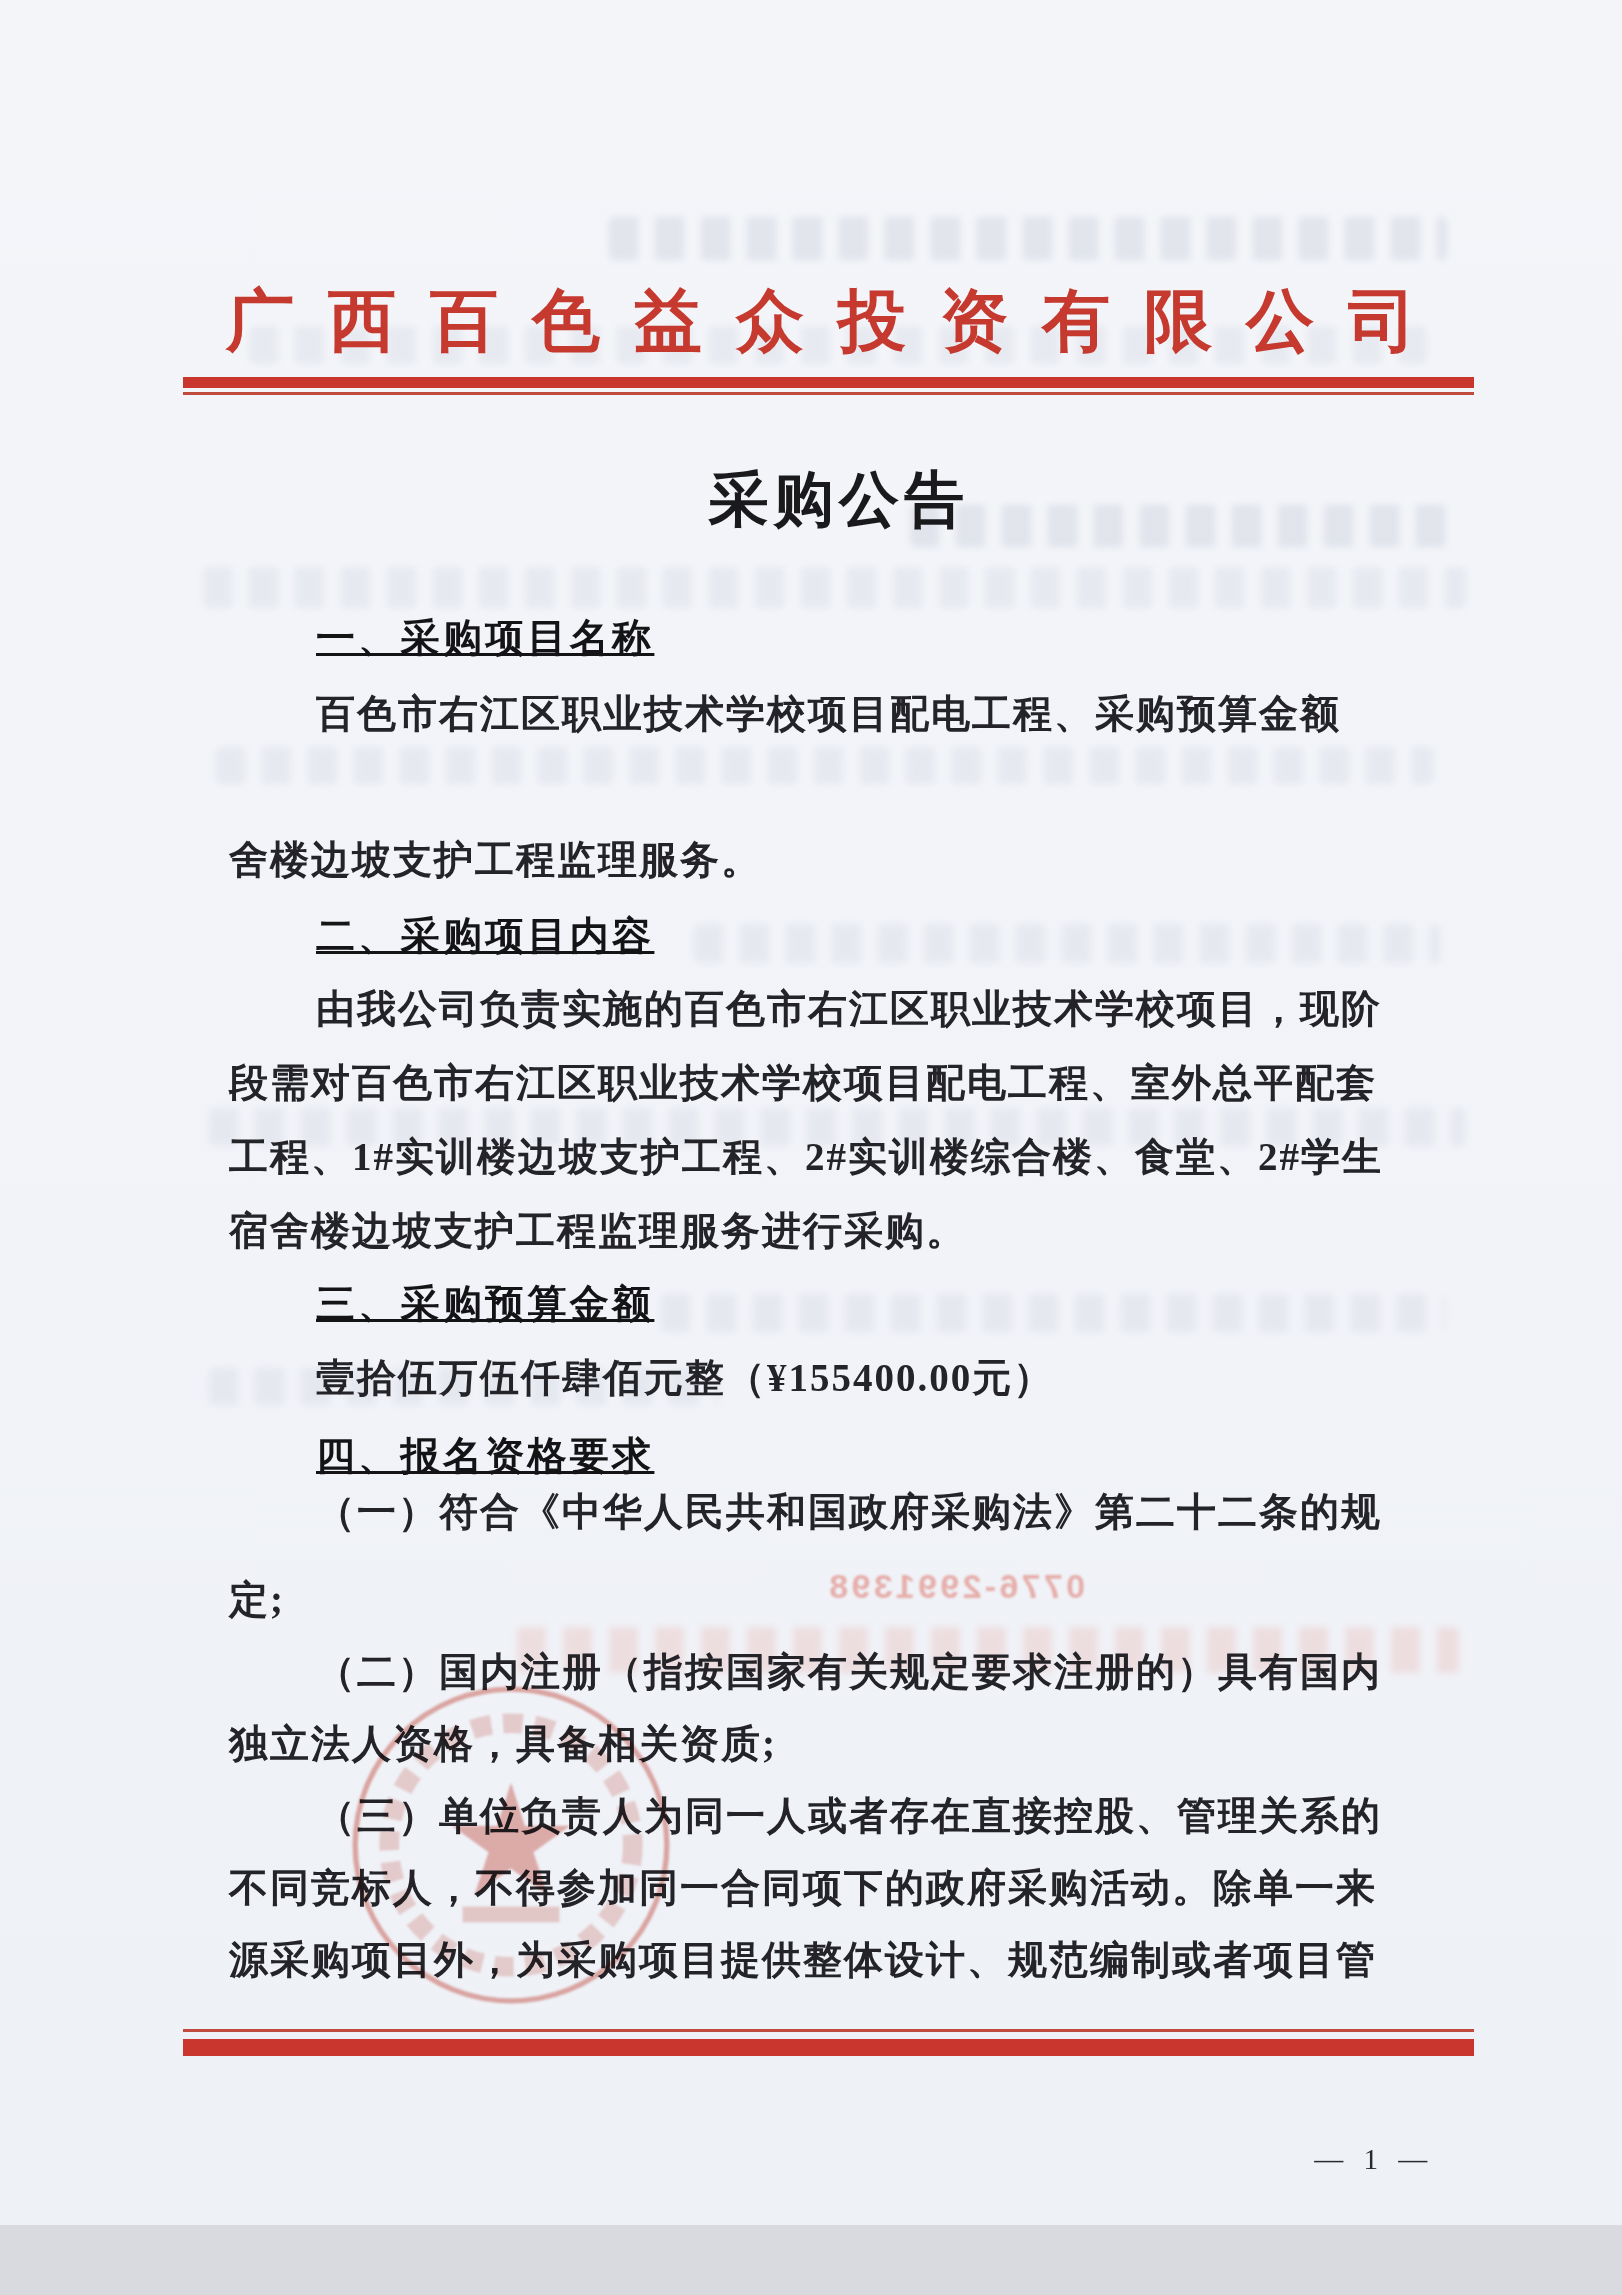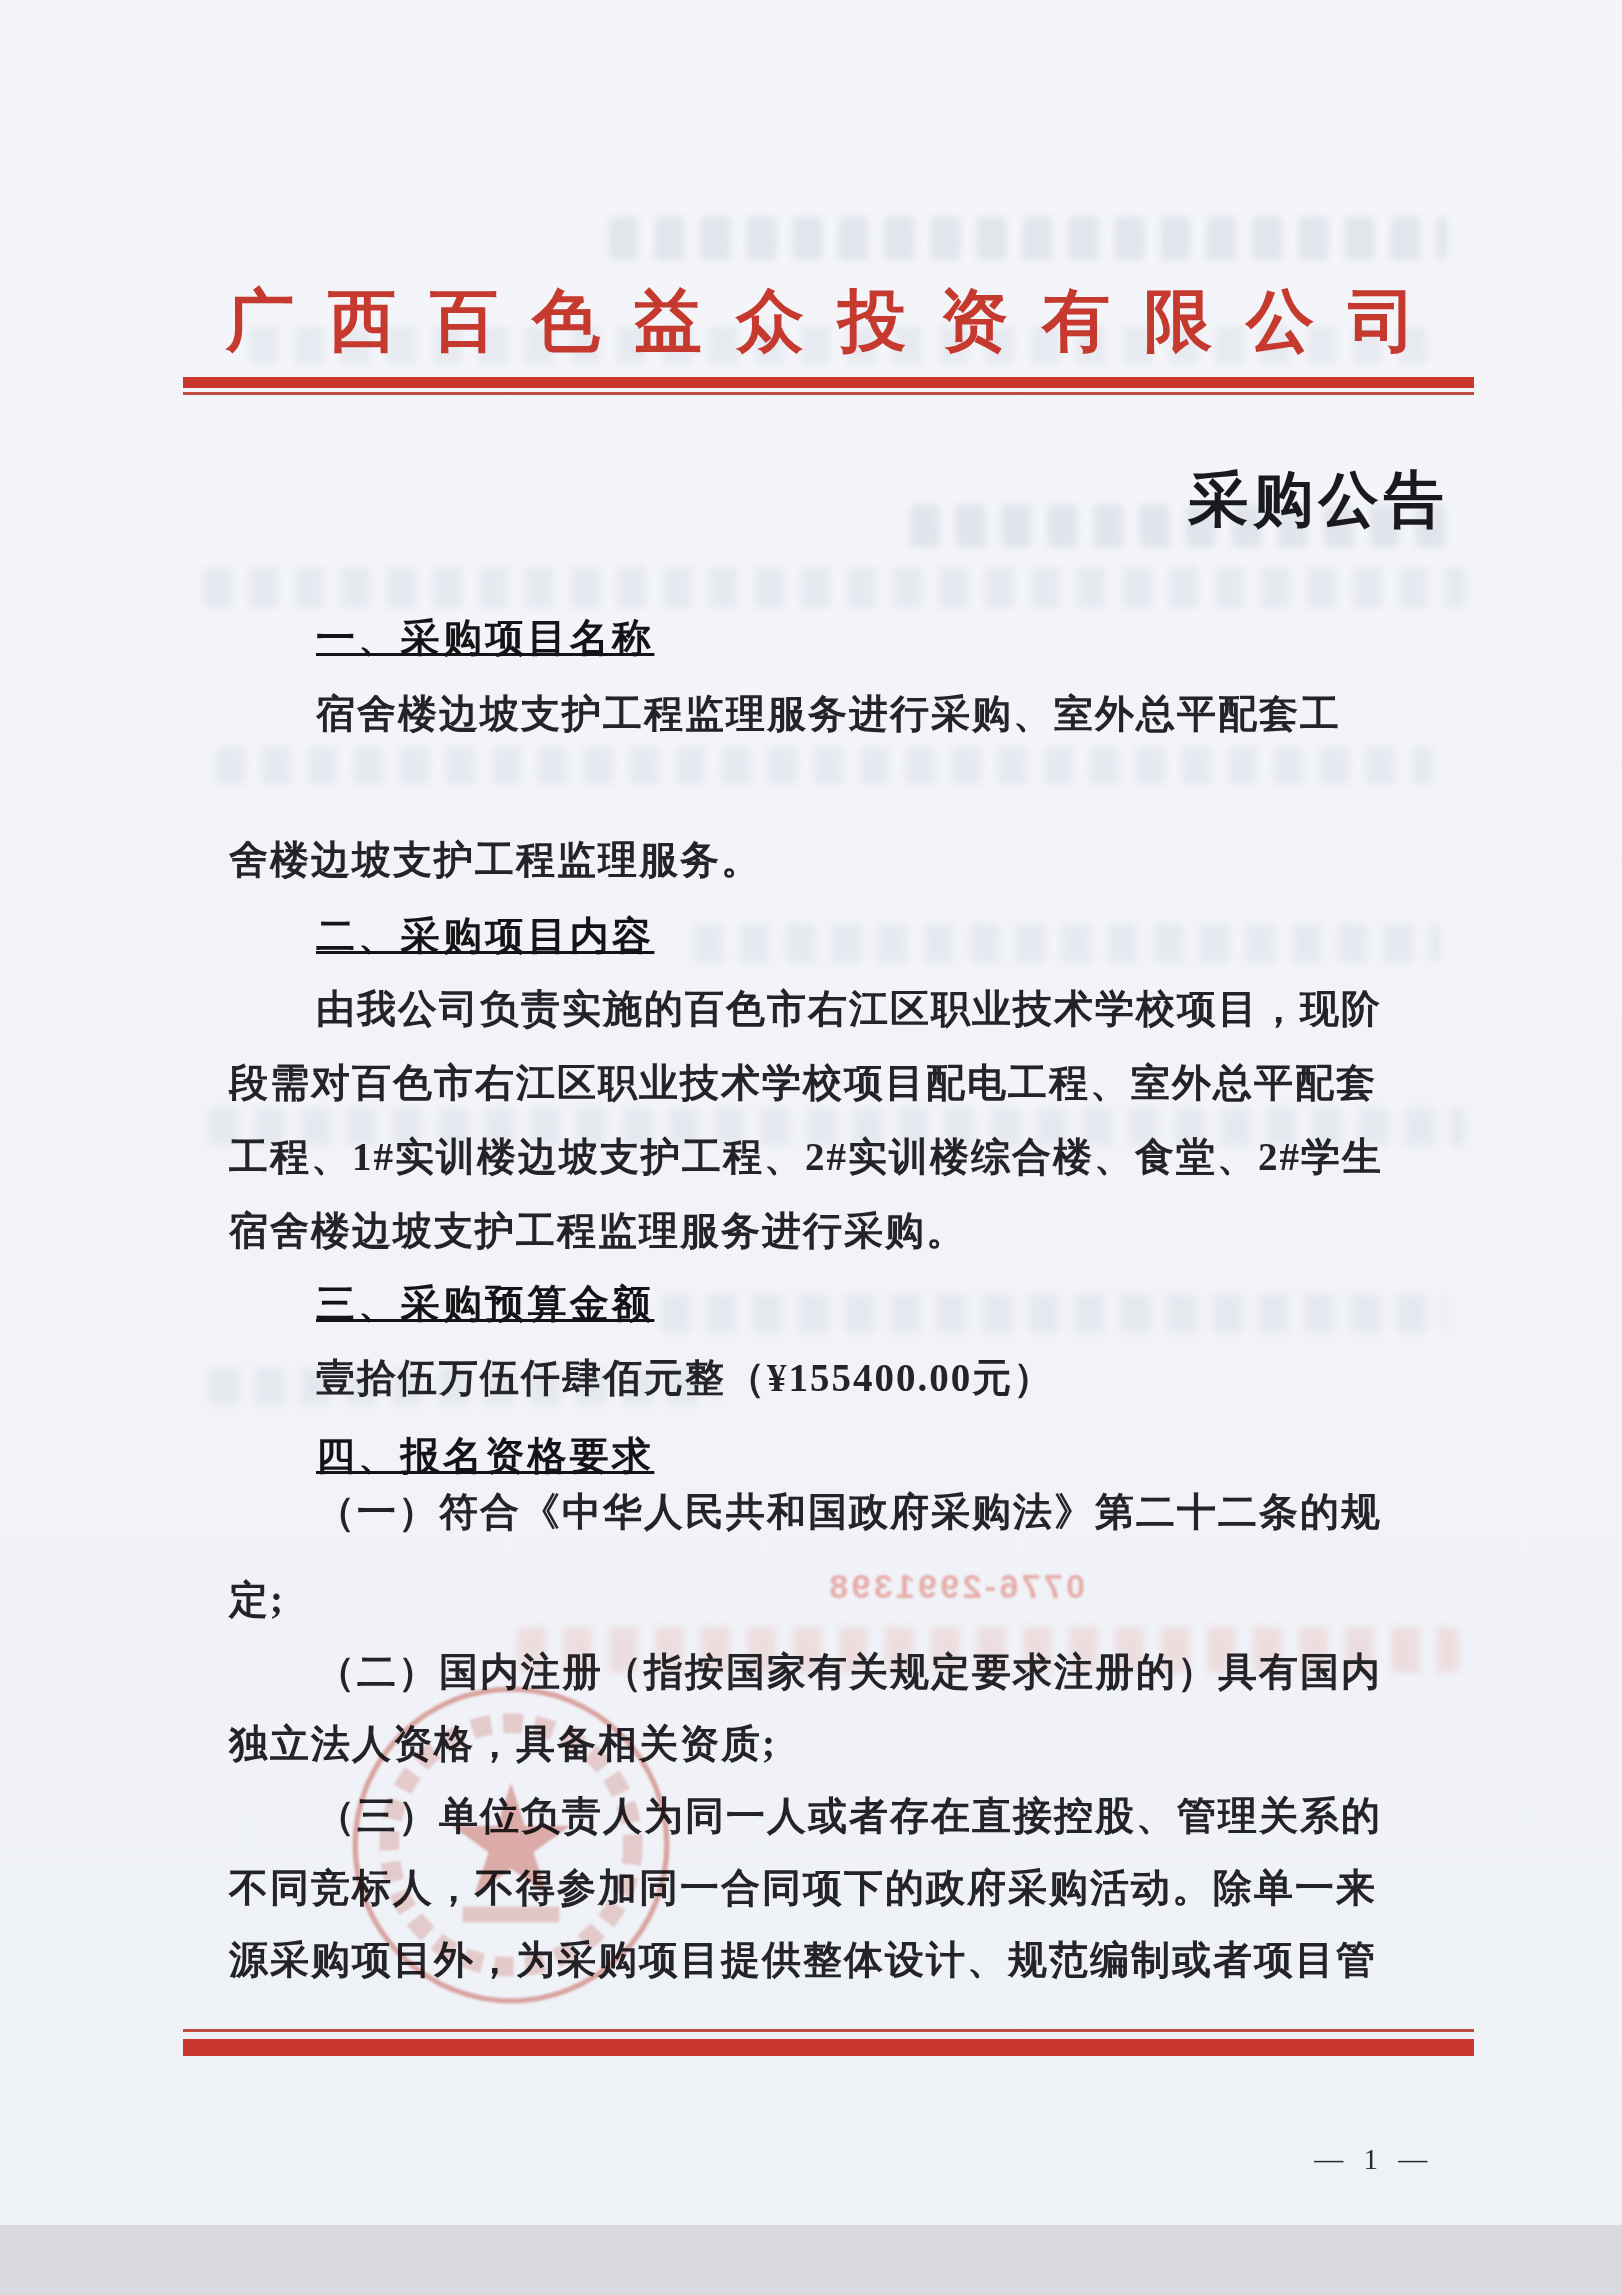--- a/index.html
+++ b/index.html
@@ -16,21 +16,21 @@
     position:absolute;left:226px;top:287px;
     font:700 68px/1 "Liberation Serif", serif;
     letter-spacing:34px;white-space:nowrap;
     color:#c5392f;
   }
   .rule{position:absolute;left:183px;width:1291px;background:#c8362d;}
   .rule-h-thick{top:377px;height:10.5px;}
   .rule-h-thin{top:392px;height:2.6px;background:#c04a3e;}
   .doc-subtitle{
     position:absolute;left:229px;top:470px;width:1220px;
-    text-align:right;
+    text-align:center;
     font:900 60px/1 "Liberation Serif", serif;
     letter-spacing:5.2px;color:#1a1a1d;
   }
   
   .heading{
     position:absolute;left:316px;white-space:nowrap;
     font:700 39px/1 "Liberation Sans", sans-serif;
     letter-spacing:3.3px;color:#141416;text-decoration:underline;
   }
   .line{
@@ -92,21 +92,21 @@
   <div class="ghost weak" style="top:1368px;left:209px;width:510px;height:37px;"></div>
   <div class="ghost pink" style="top:1627px;left:517px;width:942px;height:46px;"></div>
   <div class="ghost-phone">0776-2991398</div>
 
   <div class="company-title">广西百色益众投资有限公司</div>
   <div class="rule rule-h-thick"></div>
   <div class="rule rule-h-thin"></div>
   <div class="doc-subtitle">采购公告</div>
 
   <div class="heading" style="top:618px">一、采购项目名称</div>
-  <div class="line indent" style="top:694px">宿舍楼边坡支护工程监理服务进行采购、室外总平配套工</div>
+  <div class="line indent" style="top:694px">百色市右江区职业技术学校项目配电工程、采购预算金额</div>
   <div class="line" style="top:840px">舍楼边坡支护工程监理服务。</div>
 
   <div class="heading" style="top:916px">二、采购项目内容</div>
   <div class="line indent" style="top:989px">由我公司负责实施的百色市右江区职业技术学校项目，现阶</div>
   <div class="line" style="top:1063px">段需对百色市右江区职业技术学校项目配电工程、室外总平配套</div>
   <div class="line" style="top:1137px">工程、1#实训楼边坡支护工程、2#实训楼综合楼、食堂、2#学生</div>
   <div class="line" style="top:1211px">宿舍楼边坡支护工程监理服务进行采购。</div>
 
   <div class="heading" style="top:1284px">三、采购预算金额</div>
   <div class="line indent" style="top:1358px">壹拾伍万伍仟肆佰元整（¥155400.00元）</div>

